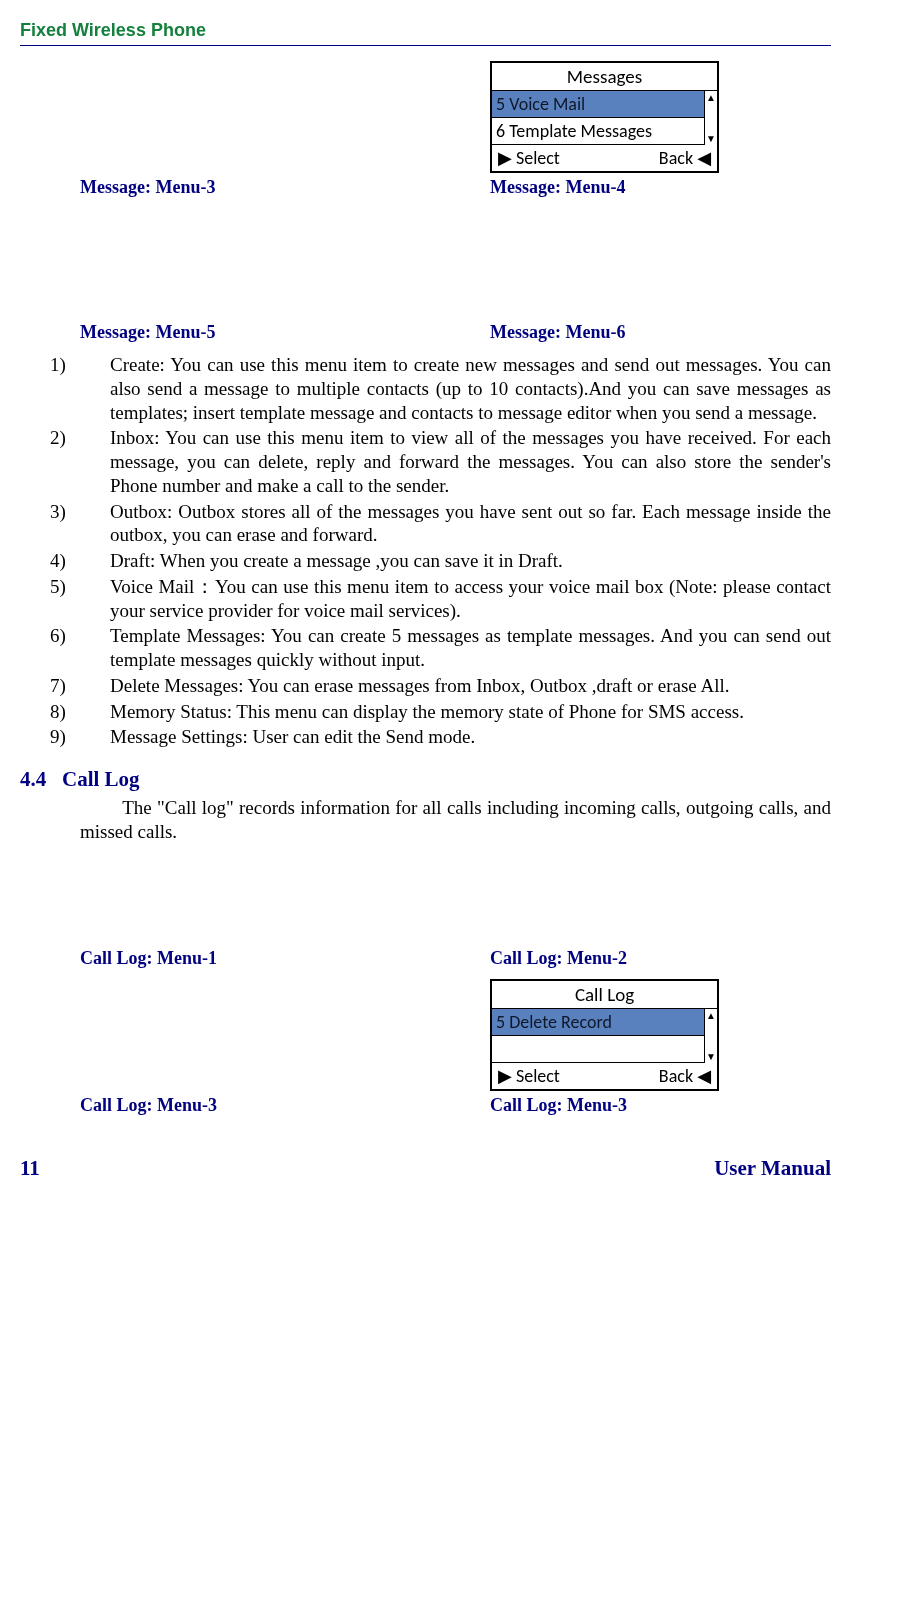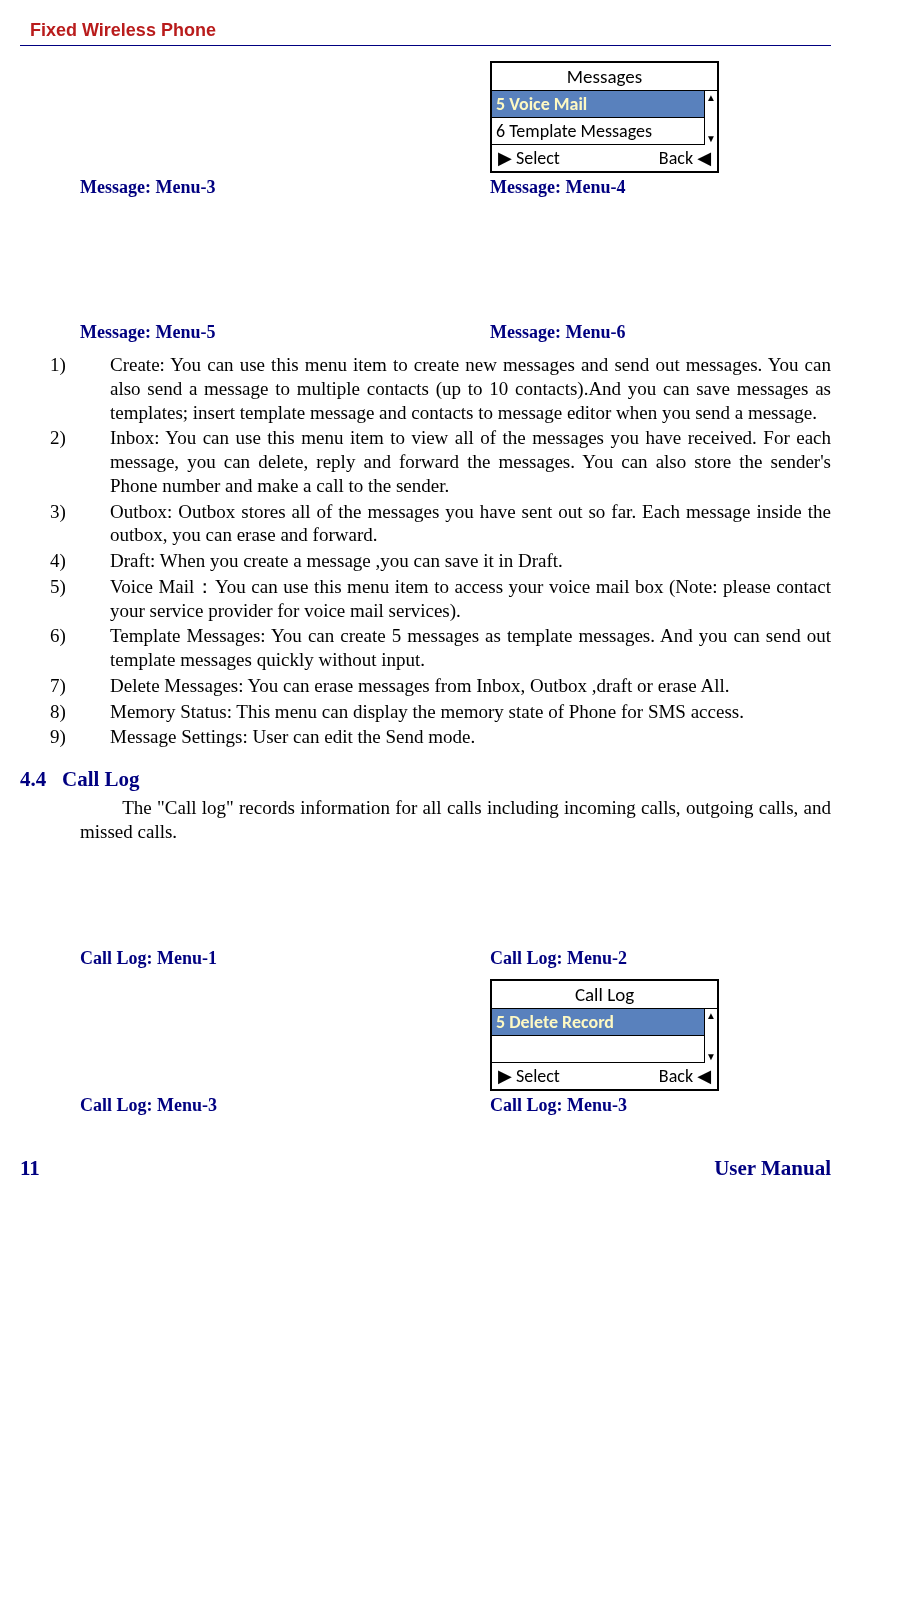--- a/index.html
+++ b/index.html
@@ -7,25 +7,24 @@
     padding: 0;
     font-family: "Times New Roman", Times, serif;
     background: #fff;
     color: #000;
     width: 901px;
   }
   .page {
     padding: 20px 70px 30px 20px;
   }
   .header-title {
-    color: #b91c1c;
+    color: #15803d;
     font-weight: bold;
     font-size: 18px;
     font-family: Arial, sans-serif;
-    margin-left: 10px;
   }
   .header-rule {
     border: none;
     border-top: 1.5px solid #000080;
     margin: 4px 0 15px 0;
   }
   .phone-screen {
     border: 2px solid #000;
     width: 225px;
     margin-left: 470px;
@@ -44,22 +43,21 @@
   .ps-list {
     flex: 1;
   }
   .ps-row {
     padding: 2px 4px;
     font-size: 18px;
     border-bottom: 1px solid #000;
   }
   .ps-row.highlight {
     background: #5981bd;
-    color: #fef9c3;
-    font-weight: bold;
+    color: #0f172a;
   }
   .ps-scroll {
     width: 12px;
     border-left: 1px solid #000;
     display: flex;
     flex-direction: column;
     justify-content: space-between;
   }
   .ps-scroll .arrow {
     font-size: 10px;

